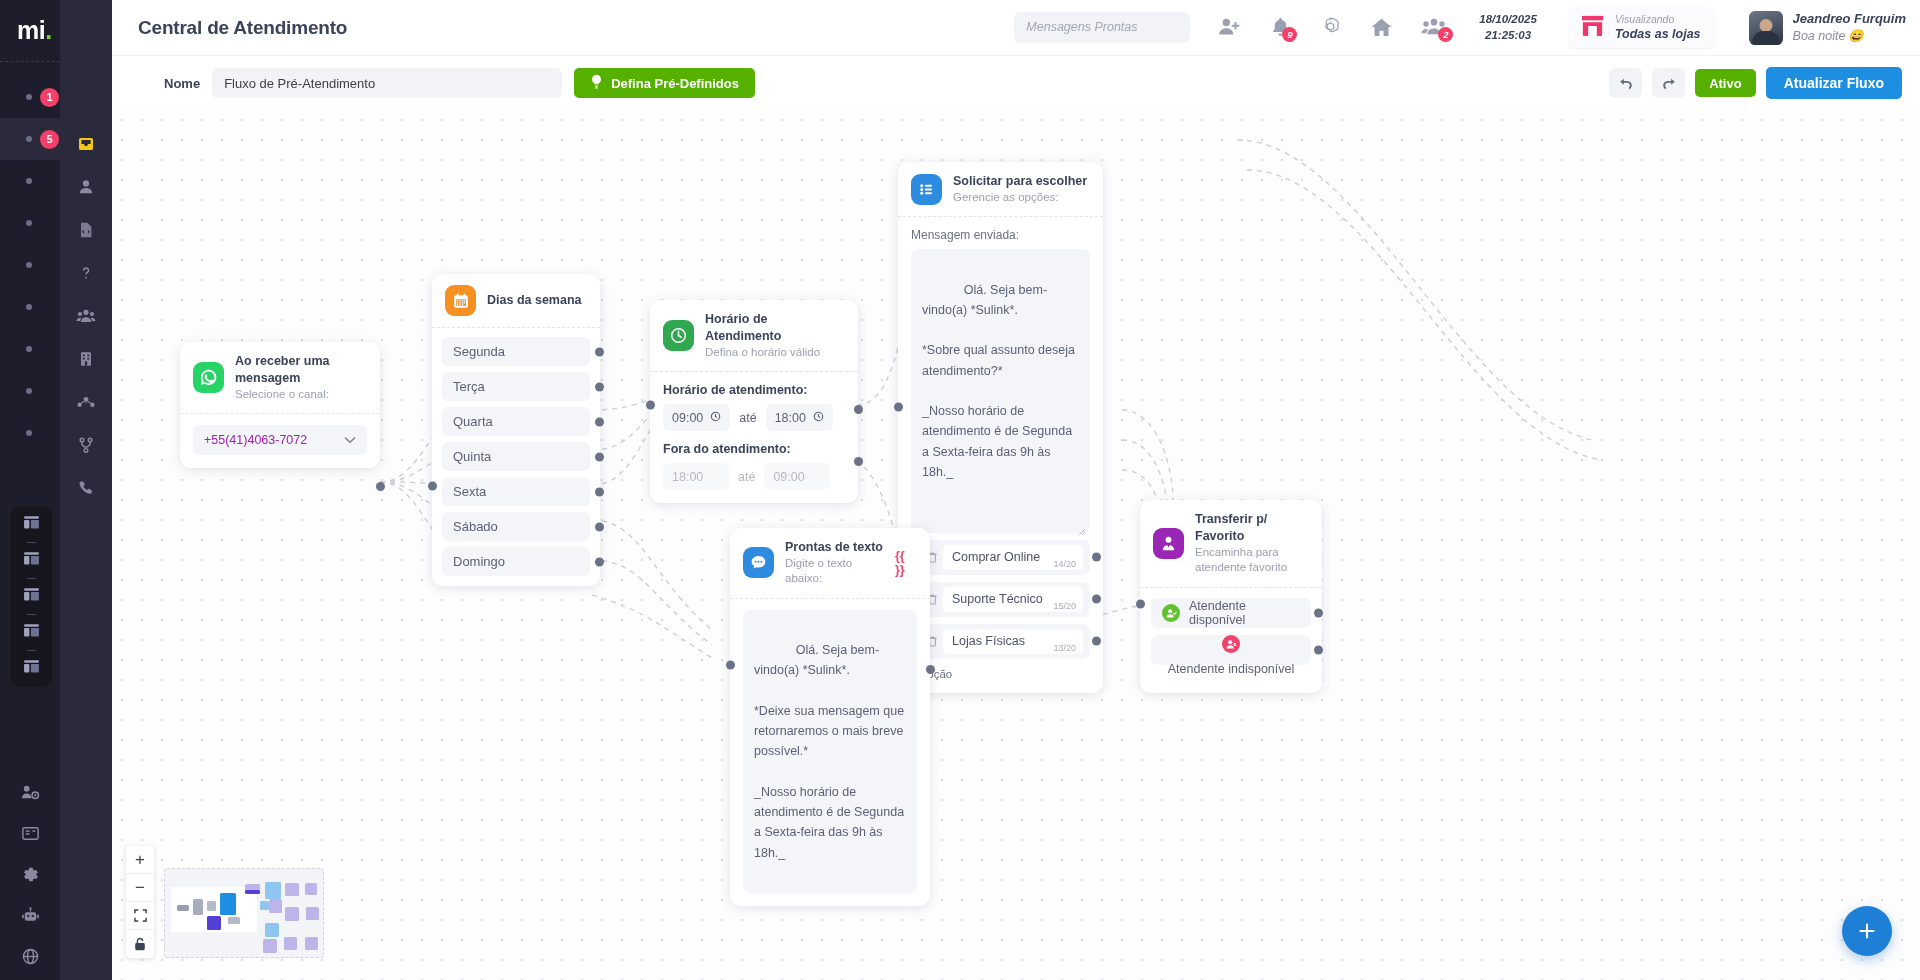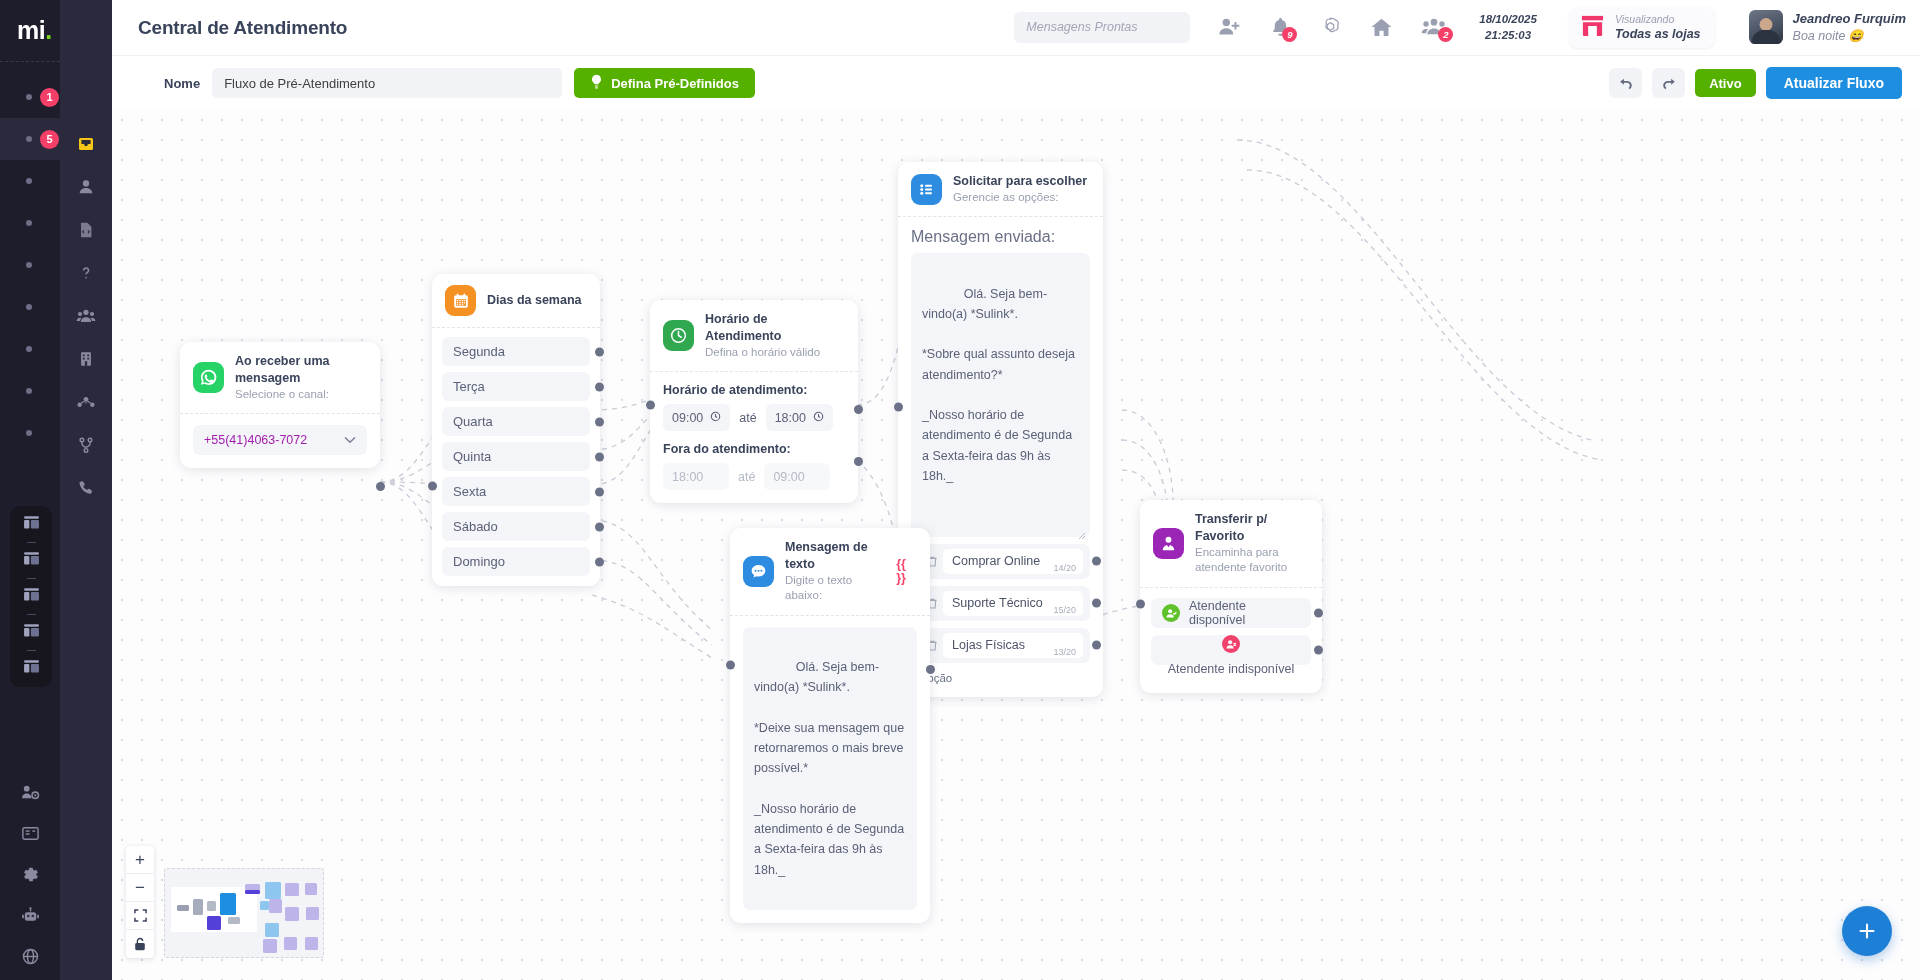--- a/index.html
+++ b/index.html
@@ -52,21 +52,21 @@
     position:absolute; right:-6px; bottom:-4px; min-width:15px; height:15px; border-radius:8px; background:#f43f68;
     color:#fff; font-size:9.5px; font-weight:700; display:flex; align-items:center; justify-content:center; padding:0 3px;
   }
   .datetime { text-align:center; font-size:11.5px; font-weight:700; color:#39435a; line-height:1.45; margin:0 4px; }
   .store-card {
     display:flex; align-items:center; gap:9px; background:#fbfbfd; border-radius:9px; padding:6px 14px 6px 10px;
     box-shadow:0 1px 3px rgba(30,30,60,.07);
   }
   .store-t1 { font-size:10.5px; color:#9aa0b1; line-height:1.3; }
   .store-t2 { font-size:12.5px; font-weight:700; color:#39435a; line-height:1.3; }
-  .user-card { display:flex; align-items:flex-start; gap:10px; padding-left:6px; }
+  .user-card { display:flex; align-items:flex-end; gap:10px; padding-left:6px; }
   .avatar {
     width:34px; height:34px; border-radius:6px; overflow:hidden; flex:0 0 34px;
     background:linear-gradient(160deg,#6e7687 0%,#46505f 60%,#2d3440 100%); position:relative;
   }
   .avatar .face { position:absolute; left:50%; top:8px; transform:translateX(-50%); width:13px; height:13px; border-radius:50%; background:#caa78b; }
   .avatar .body { position:absolute; left:50%; bottom:0; transform:translateX(-50%); width:28px; height:14px; border-radius:12px 12px 0 0; background:#2b3340; }
   .user-n { font-size:13px; font-weight:700; color:#39435a; line-height:1.35; }
   .user-s { font-size:12.5px; color:#8a90a2; line-height:1.35; }
 
   .toolbar { height:55px; background:#fff; border-top:1px solid #eef0f4; display:flex; align-items:center; padding:0 18px 0 26px; flex:0 0 55px; }
@@ -117,21 +117,21 @@
     padding:0 9px; font-size:12.5px; color:#5a6178;
   }
   .time-box.muted { color:#b4b9c6; background:#f7f8fa; }
   .ate { font-size:12.5px; color:#5a6178; }
 
   .msg-area {
     background:#f4f5f8; border-radius:7px; padding:10px 11px; font-size:12.5px; color:#5a6178;
     line-height:1.62; white-space:pre-wrap; position:relative;
   }
   .resize-grip { position:absolute; right:4px; bottom:3px; width:8px; height:8px; color:#b8bdc9; }
-  .opt-label { font-size:16px; color:#6a7186; margin-bottom:7px; }
+  .opt-label { font-size:12px; color:#6a7186; margin-bottom:7px; }
   .opt-row { display:flex; align-items:center; gap:4px; background:#f4f5f8; border-radius:7px; padding:5px 7px; margin-top:7px; position:relative; }
   .opt-ico { color:#a8adbb; display:flex; align-items:center; justify-content:center; cursor:pointer; }
   .opt-inp {
     flex:1; background:#fff; border-radius:5px; height:25px; display:flex; align-items:center;
     padding:0 9px; font-size:12.5px; color:#4c5368; position:relative;
   }
   .opt-count { position:absolute; right:7px; bottom:1px; font-size:9px; color:#a8adbb; }
   .add-opt { font-size:11.5px; color:#6a7186; margin-top:9px; cursor:pointer; }
   .tag-var { margin-left:auto; color:#f4436a; font-size:12.5px; font-weight:700; }
 
@@ -704,21 +704,21 @@
             <svg width="19" height="19" viewBox="0 0 20 20" fill="#fff">
                 <path d="M10 3.2c-4 0-7.2 2.6-7.2 5.9 0 1.8 1 3.5 2.6 4.6l-.6 2.7 3-1.5c.7.2 1.4.3 2.2.3 4 0 7.2-2.6 7.2-6S14 3.2 10 3.2z"></path>
                 <g fill="#2D8CE0">
                   <circle cx="6.9" cy="9.1" r="1.05"></circle>
                   <circle cx="10" cy="9.1" r="1.05"></circle>
                   <circle cx="13.1" cy="9.1" r="1.05"></circle>
                 </g>
               </svg>
           </span>
           <div>
-            <div class="node-title">Mensagem de texto</div>
+            <div class="node-title">Prontas de texto</div>
             <div class="node-sub">Digite o texto abaixo:</div>
           </div>
           <span class="tag-var">{{ }}</span>
         </div>
         <div class="node-sep"></div>
         <div class="node-body">
           <div class="msg-area" style="min-height:152px;">
             <span>Olá. Seja bem-vindo(a) *Sulink*.
 
 *Deixe sua mensagem que retornaremos o mais breve possível.*

